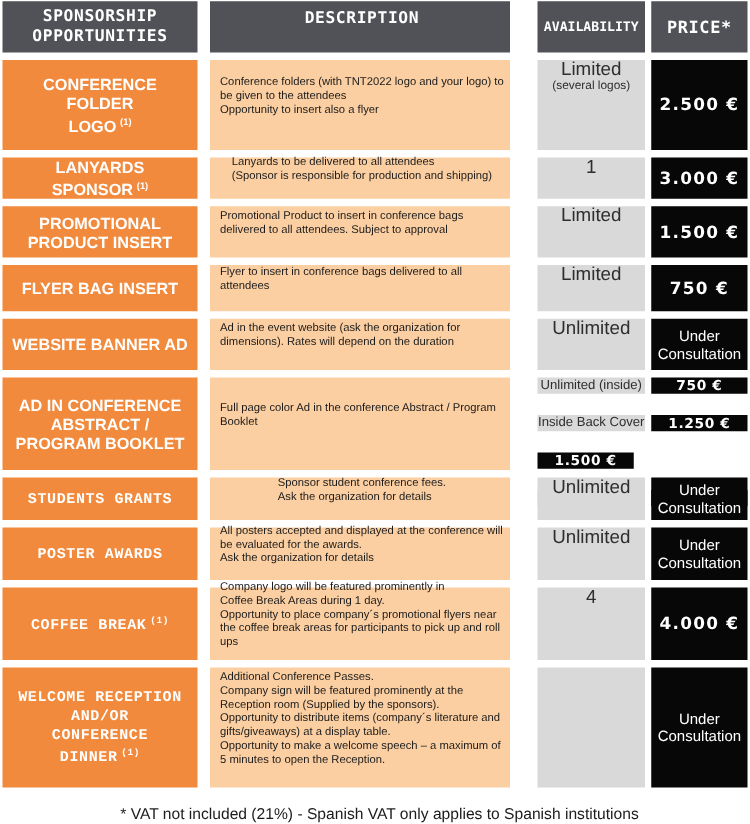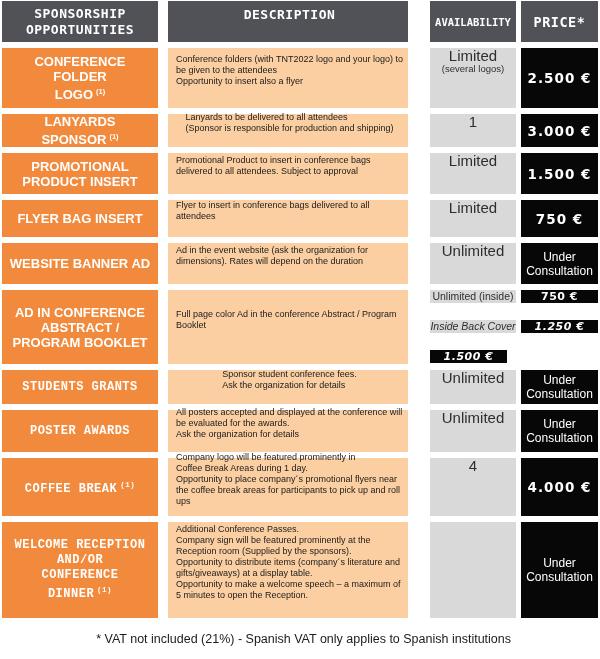--- a/index.html
+++ b/index.html
@@ -8,21 +8,21 @@
   .sheet { width: 598px; padding: 1px 0 0 2px; }
 
   .row { display: flex; margin-bottom: 6px; }
   .c1 { width: 156px; margin-right: 10px; display: flex; align-items: center;
         justify-content: center; text-align: center; }
   .c2 { width: 240px; margin-right: 22px; display: flex; align-items: center;
         padding: 3px 5px 18px 8px; }
   .cright { display: flex; flex-direction: column; flex: 1; }
   .opt { display: flex; flex: 1; }
   .opt + .opt { margin-top: 4px; }
-  .opts-sm .opt + .opt { margin-top: 17px; font-style: italic; }
+  .opts-sm .opt + .opt { margin-top: 17px; }
   .c3 { width: 86px; margin-right: 5px; display: flex; flex-direction: column;
         align-items: center; text-align: center; }
   .c4 { width: 77px; display: flex; align-items: center; justify-content: center;
         text-align: center; }
 
   
   .hdr  { background: #515257; color: #ffffff; }
   .orange { background: #F18A3D; color: #ffffff; }
   .peach  { background: #FBCFA2; justify-content: center; }
   .gray   { background: #D9D9DA; }
@@ -81,21 +81,21 @@
       <span class="hdr-txt hdr-desc">DESCRIPTION</span>
     </div>
     <div class="c3 hdr">
       <span class="hdr-txt hdr-avail">AVAILABILITY</span>
     </div>
     <div class="c4 hdr">
       <span class="hdr-txt hdr-price">PRICE*</span>
     </div>
   </div>
 
-  <div class="row" style="height:60px">
+  <div class="row" style="height:72px">
     <div class="c1 orange">
       <div class="lbl"><span>CONFERENCE FOLDER
 LOGO</span><span class="sup">(1)</span></div>
     </div>
     <div class="c2 peach">
       <p class="desc">Conference folders (with TNT2022 logo and your logo) to be given to the attendees
 Opportunity to insert also a flyer</p>
     </div>
     <div class="cright">
       <div class="opt">

